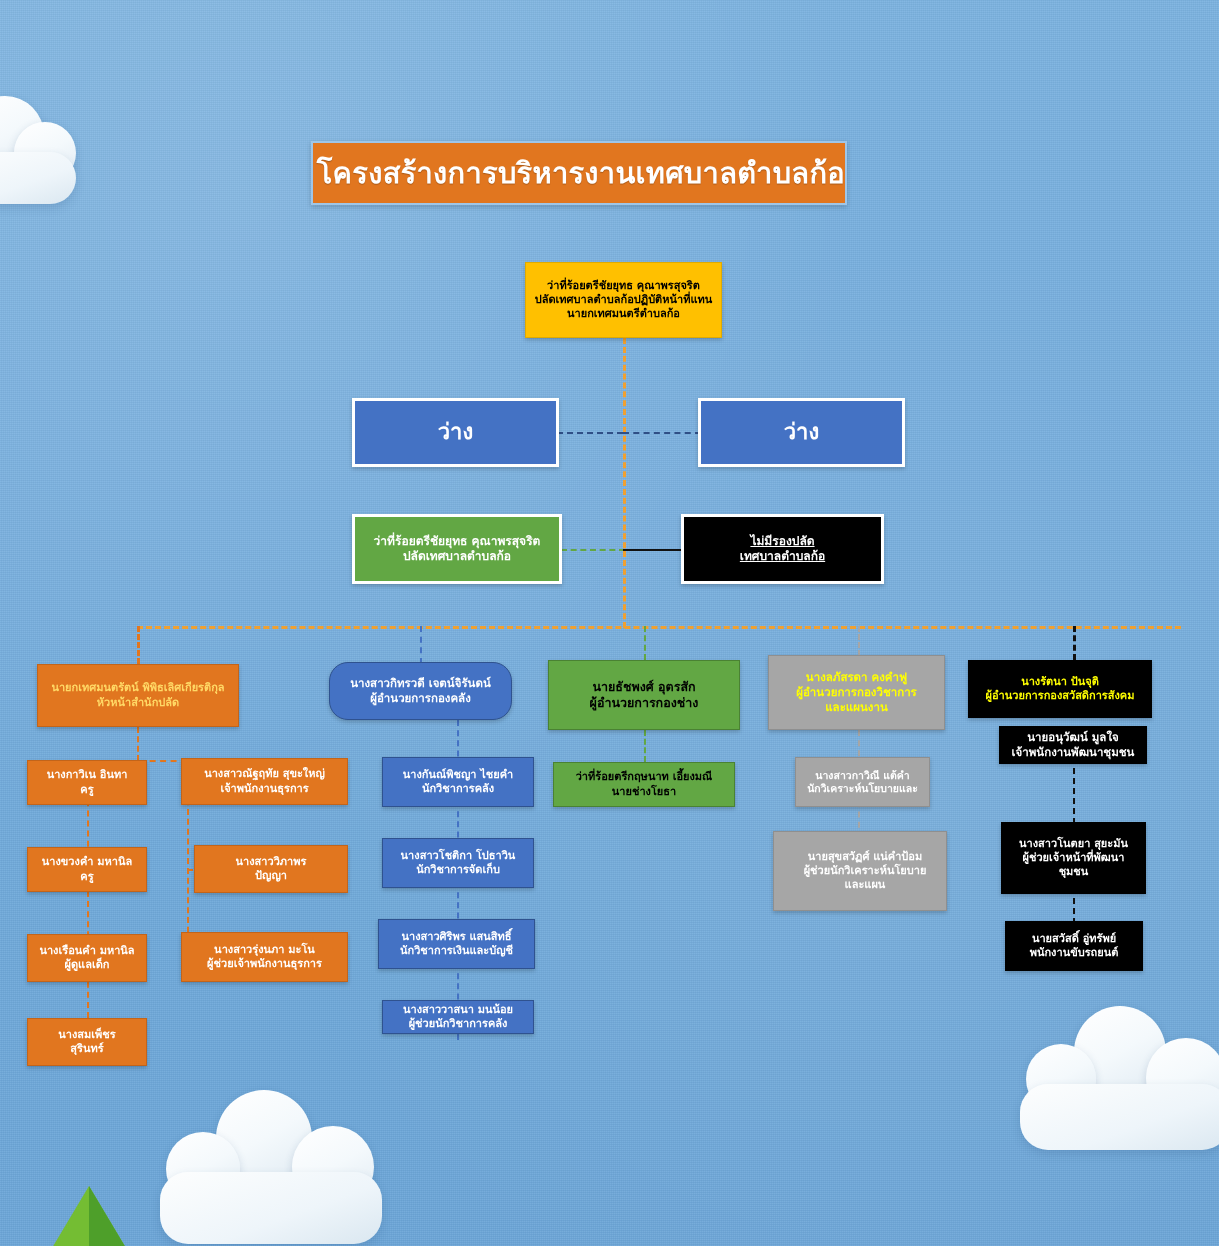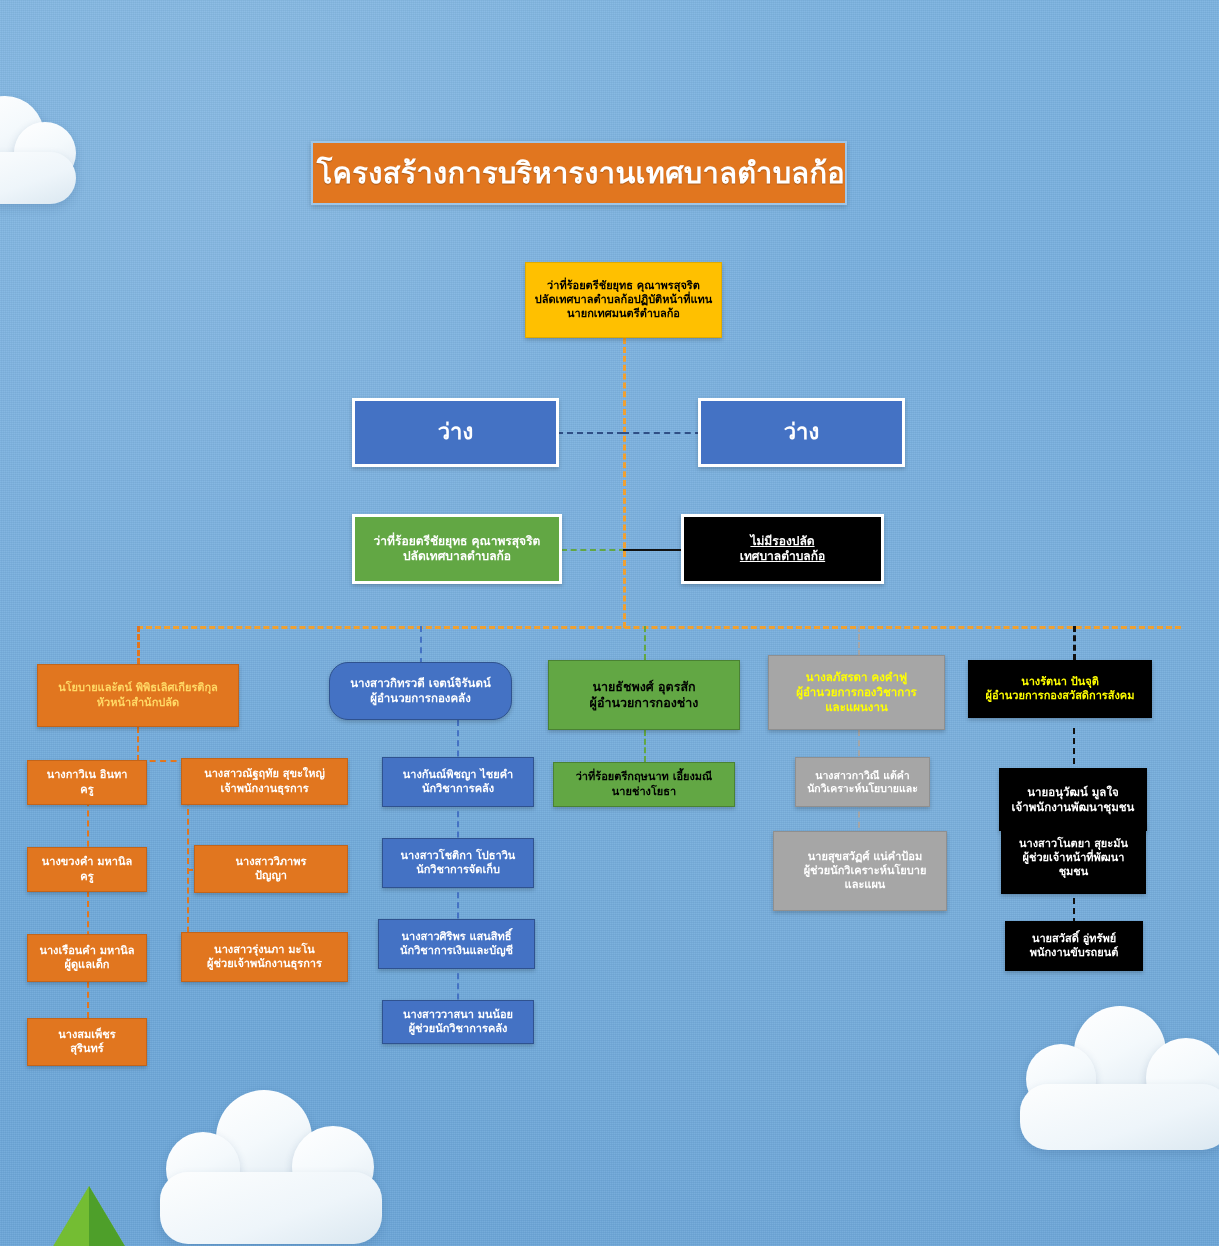--- a/index.html
+++ b/index.html
@@ -179,21 +179,21 @@
     <span class="ln">ว่าที่ร้อยตรีชัยยุทธ คุณาพรสุจริต</span>
     <span class="ln">ปลัดเทศบาลตำบลก้อ</span>
   </div>
 
   <div class="node n-black" style="left:681px; top:514px; width:203px; height:70px; font-size:12px;">
     <span class="ln">ไม่มีรองปลัด</span>
     <span class="ln">เทศบาลตำบลก้อ</span>
   </div>
 
   <div class="node n-orange" style="left:37px; top:664px; width:202px; height:63px; font-size:11px;">
-    <span class="ln">นโยบายและัตน์ พิพิธเลิศเกียรติกุล</span>
+    <span class="ln">นายกเทศมนตรัตน์ พิพิธเลิศเกียรติกุล</span>
     <span class="ln">หัวหน้าสำนักปลัด</span>
   </div>
 
   <div class="node n-orange-w" style="left:27px; top:760px; width:120px; height:45px; font-size:11px;">
     <span class="ln">นางกาวิเน อินทา</span>
     <span class="ln">ครู</span>
   </div>
   <div class="node n-orange-w" style="left:27px; top:847px; width:120px; height:45px; font-size:11px;">
     <span class="ln">นางขวงคำ มหานิล</span>
     <span class="ln">ครู</span>
@@ -229,21 +229,21 @@
     <span class="ln">นักวิชาการคลัง</span>
   </div>
   <div class="node n-blue2" style="left:382px; top:838px; width:152px; height:50px; font-size:11px;align-items:flex-end;">
     <span class="ln">นางสาวโชติกา โปธาวิน</span>
     <span class="ln">นักวิชาการจัดเก็บ</span>
   </div>
   <div class="node n-blue2" style="left:378px; top:919px; width:157px; height:50px; font-size:11px;">
     <span class="ln">นางสาวศิริพร แสนสิทธิ์</span>
     <span class="ln">นักวิชาการเงินและบัญชี</span>
   </div>
-  <div class="node n-blue2" style="left:382px; top:1000px; width:152px; height:44px; font-size:11px;">
+  <div class="node n-blue2" style="left:382px; top:1000px; width:152px; height:34px; font-size:11px;">
     <span class="ln">นางสาววาสนา มนน้อย</span>
     <span class="ln">ผู้ช่วยนักวิชาการคลัง</span>
   </div>
 
   <div class="node n-green2" style="left:548px; top:660px; width:192px; height:70px; font-size:12.5px;">
     <span class="ln">นายธัชพงศ์ อุตรสัก</span>
     <span class="ln">ผู้อำนวยการกองช่าง</span>
   </div>
   <div class="node n-green2" style="left:553px; top:762px; width:182px; height:45px; font-size:11px;">
     <span class="ln">ว่าที่ร้อยตรีกฤษนาท เอี้ยงมณี</span>
@@ -262,21 +262,21 @@
   <div class="node n-gray-w" style="left:773px; top:831px; width:174px; height:80px; font-size:11px;padding-left:16px;">
     <span class="ln">นายสุขสวัฏศ์ แน่คำป้อม</span>
     <span class="ln">ผู้ช่วยนักวิเคราะห์นโยบาย</span>
     <span class="ln">และแผน</span>
   </div>
 
   <div class="node n-black2" style="left:968px; top:660px; width:184px; height:58px; font-size:11px;">
     <span class="ln">นางรัตนา ปันจุติ</span>
     <span class="ln">ผู้อำนวยการกองสวัสดิการสังคม</span>
   </div>
-  <div class="node n-black-w" style="left:999px; top:768px; width:148px; height:63px; font-size:11.5px;">
+  <div class="node n-black-w" style="left:999px; top:726px; width:148px; height:38px; font-size:11.5px;">
     <span class="ln">นายอนุวัฒน์ มูลใจ</span>
     <span class="ln">เจ้าพนักงานพัฒนาชุมชน</span>
   </div>
   <div class="node n-black-w" style="left:1001px; top:822px; width:145px; height:72px; font-size:11px;">
     <span class="ln">นางสาวโนตยา สุยะมัน</span>
     <span class="ln">ผู้ช่วยเจ้าหน้าที่พัฒนา</span>
     <span class="ln">ชุมชน</span>
   </div>
   <div class="node n-black-w" style="left:1005px; top:921px; width:138px; height:50px; font-size:11px;">
     <span class="ln">นายสวัสดิ์ อู่ทรัพย์</span>

